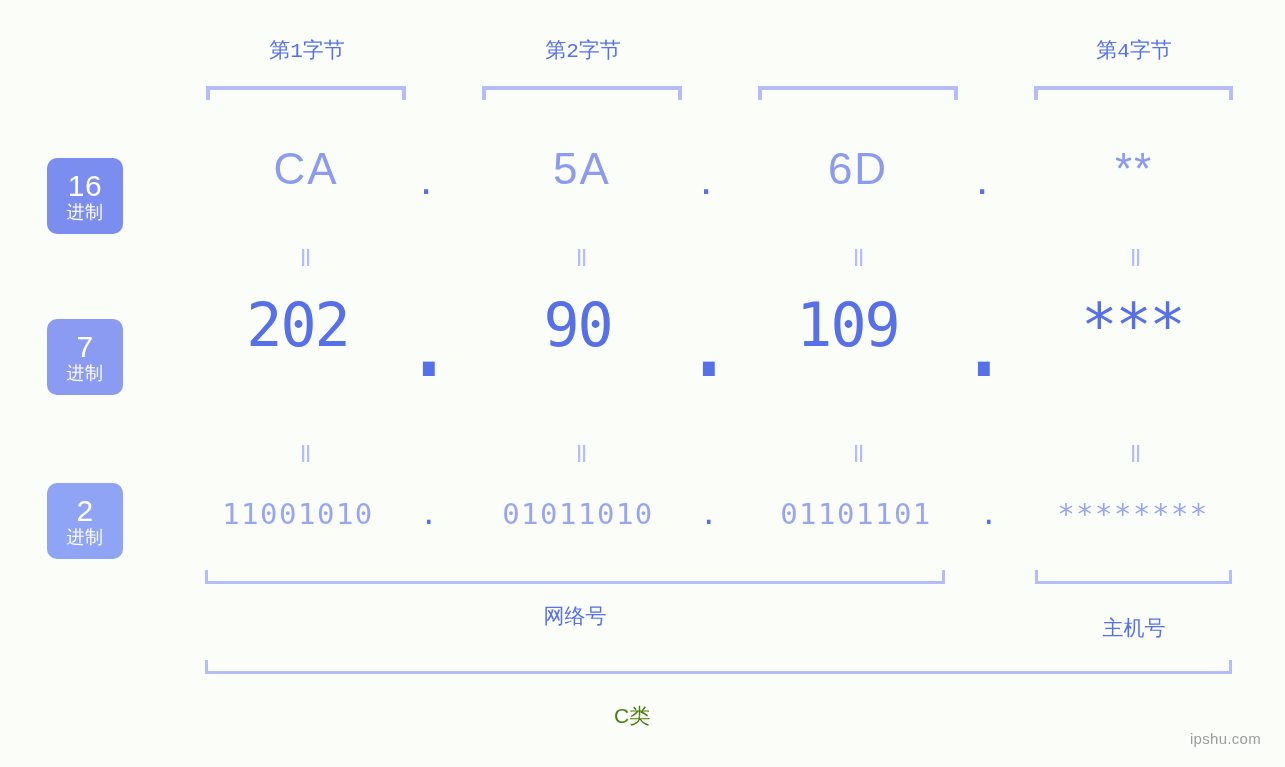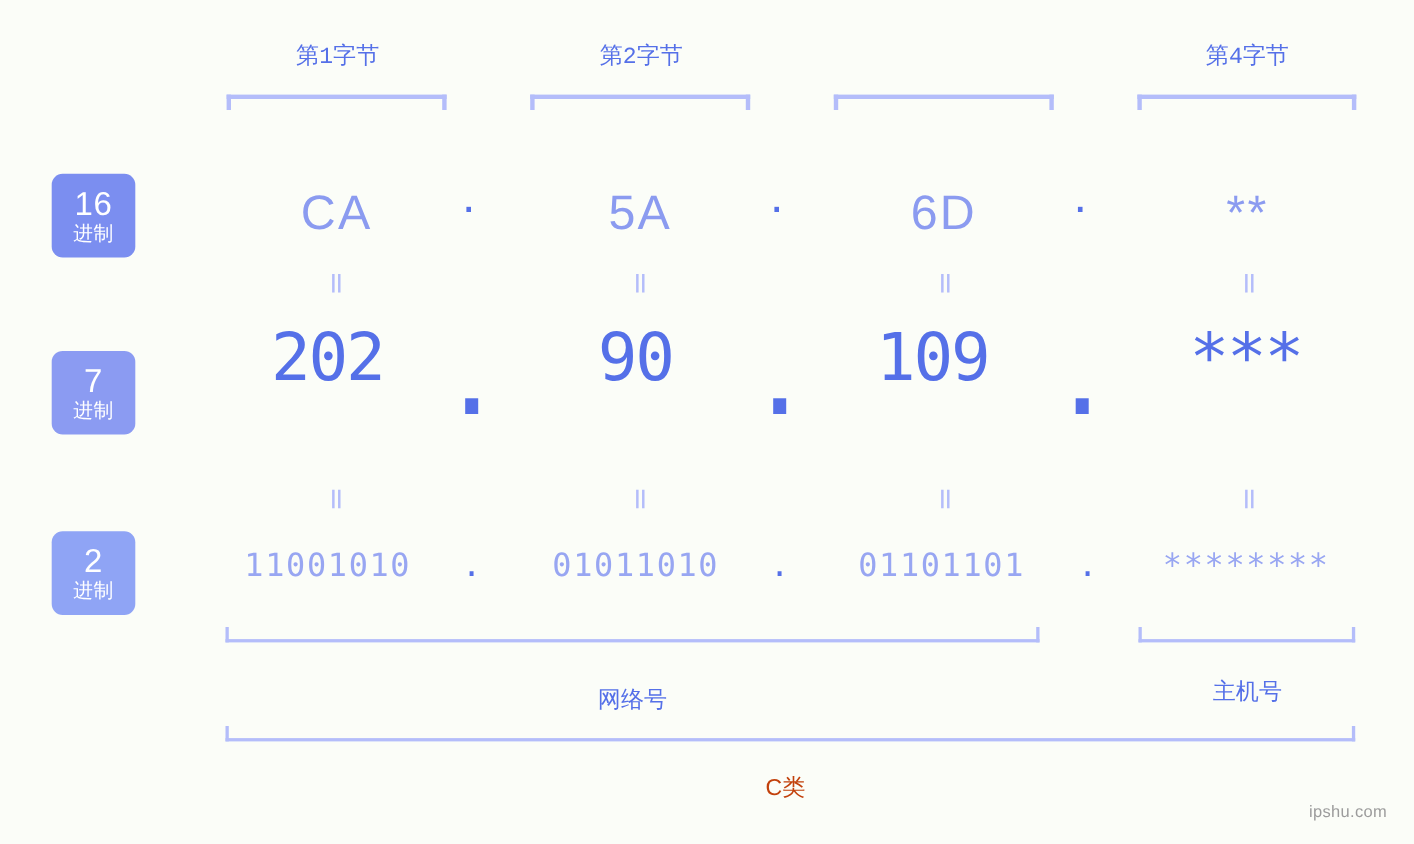--- a/index.html
+++ b/index.html
@@ -80,21 +80,21 @@
 
   
   .octet {
     position: absolute;
     text-align: center;
     white-space: nowrap;
   }
 
   
   .row-hex .octet {
-    top: 169px;
+    top: 144px;
     font-size: 44px;
     color: #8b9bf0;
     font-family: "Liberation Sans", sans-serif;
     letter-spacing: 2px;
   }
   .row-hex .dot {
     position: absolute;
     top: 154px;
     font-size: 44px;
     color: #5570e8;
@@ -153,23 +153,22 @@
   .section-label {
     position: absolute;
     text-align: center;
     font-size: 21px;
     color: #5570e8;
     white-space: nowrap;
   }
 
   .class-label {
     position: absolute;
-    text-align: center;
     font-size: 21px;
-    color: #c2410c;
+    color: #4d7c0f;
     white-space: nowrap;
   }
 
   
   .watermark {
     position: absolute;
     right: 24px;
     bottom: 20px;
     font-size: 15px;
     color: #9c9c9c;
@@ -251,21 +250,21 @@
 
     <div class="octet" style="left:756px;width:200px;">01101101</div>
     <div class="dot" style="left:980px;">.</div>
 
     <div class="octet" style="left:1033px;width:200px;">********</div>
   </div>
 
   <div class="bracket-bottom" style="left:205px;top:570px;width:740px;"></div>
   <div class="bracket-bottom" style="left:1035px;top:570px;width:197px;"></div>
 
-  <div class="section-label" style="left:475px;top:622px;width:200px;">网络号</div>
+  <div class="section-label" style="left:475px;top:602px;width:200px;">网络号</div>
   <div class="section-label" style="left:1034px;top:614px;width:200px;">主机号</div>
 
   <div class="bracket-bottom" style="left:205px;top:660px;width:1027px;"></div>
   <div class="class-label" style="left:614px;top:702px;width:200px;">C类</div>
 
   <div class="watermark">ipshu.com</div>
 
 </div>
 
 </body></html>

